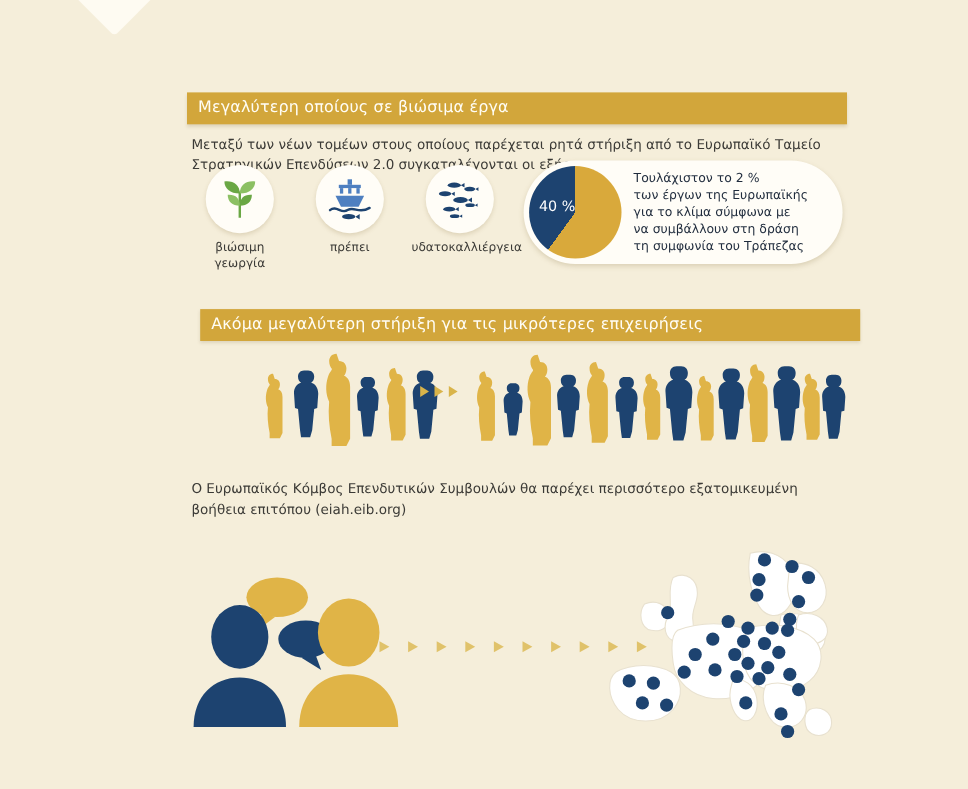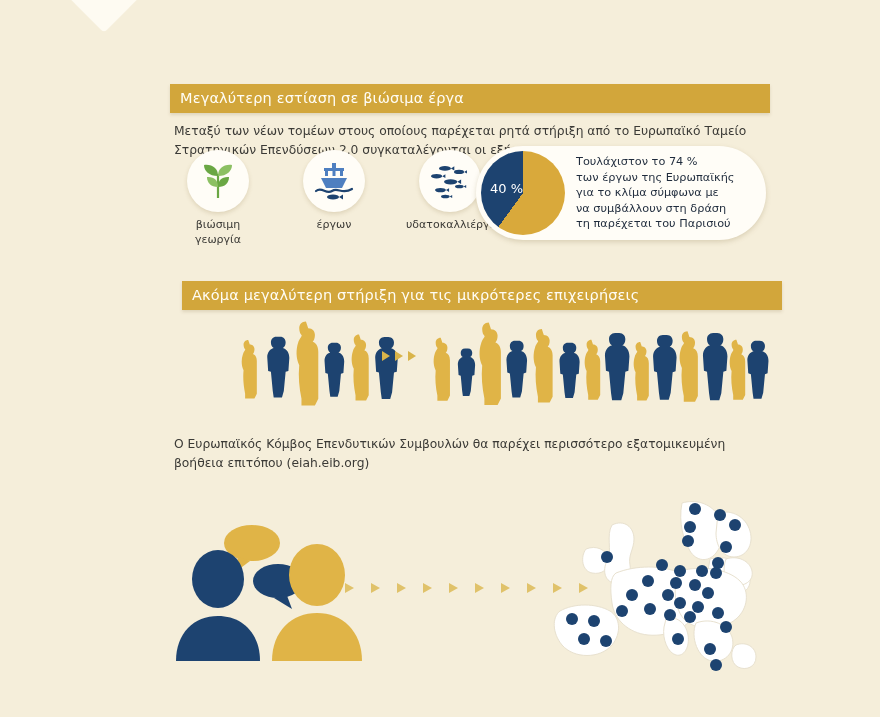--- a/index.html
+++ b/index.html
@@ -53,21 +53,21 @@
     margin: 9px 0 0 4px;
     max-width: 580px;
   }
   
   .sec1 { position: absolute; left: 0; top: 84px; width: 600px; }
   .icons-row {
     position: absolute;
     left: 4px;
     top: 66px;
     display: flex;
-    gap: 28px;
+    gap: 12px;
   }
   .icon-item { width: 88px; text-align: center; }
   .icon-circle {
     width: 62px; height: 62px;
     border-radius: 50%;
     background: #fffdf7;
     margin: 0 auto;
     display: flex; align-items: center; justify-content: center;
     box-shadow: 0 2px 4px rgba(140,120,70,.22);
   }
@@ -152,21 +152,21 @@
 </head>
 <body style="background: rgb(245, 238, 218);">
 
 <div class="page">
 
   <div class="top-chevron"></div>
 
   <div class="content">
 
     <div class="sec1">
-      <div class="band">Μεγαλύτερη εστίαση σε βιώσιμα έργα</div>
+      <div class="band">Μεγαλύτερη οποίους σε βιώσιμα έργα</div>
       <div class="body-text">Μεταξύ των νέων τομέων στους οποίους παρέχεται ρητά στήριξη από το Ευρωπαϊκό Ταμείο Στρατηγικών Επενδύσεων 2.0 συγκαταλέγονται οι εξής:</div>
 
       <div class="icons-row">
 
         <div class="icon-item">
           <div class="icon-circle">
             <svg width="42" height="42" viewBox="0 0 42 42" aria-hidden="true">
               <path d="M21 38 C21 26 21 20 21 14" stroke="#6aa744" stroke-width="2.2" fill="none"></path>
               <path d="M21 16 C12 16 7 11 7 5 C15 4 21 8 21 16 Z" fill="#6aa744"></path>
               <path d="M21 16 C30 16 35 11 35 5 C27 4 21 8 21 16 Z" fill="#8cc063"></path>
@@ -184,21 +184,21 @@
               <rect x="12" y="8" width="20" height="3" fill="#4e7fc0"></rect>
               <rect x="13" y="11" width="3" height="5" fill="#4e7fc0"></rect>
               <rect x="20.5" y="11" width="3" height="5" fill="#4e7fc0"></rect>
               <rect x="28" y="11" width="3" height="5" fill="#4e7fc0"></rect>
               <path d="M9 18 L35 18 L30 28 L14 28 Z" fill="#4e7fc0"></path>
               <path d="M4 31 C10 26 14 35 20 31 C26 27 30 35 40 29" stroke="#1d4370" stroke-width="2.2" fill="none" stroke-linecap="round"></path>
               <ellipse cx="21" cy="37" rx="6" ry="2.4" fill="#1d4370"></ellipse>
               <path d="M27 37 L31 34.5 L31 39.5 Z" fill="#1d4370"></path>
             </svg>
           </div>
-          <div class="icon-label">έργων</div>
+          <div class="icon-label">πρέπει</div>
         </div>
 
         <div class="icon-item">
           <div class="icon-circle">
             <svg width="46" height="42" viewBox="0 0 46 42" aria-hidden="true">
               <g fill="#1d4370">
                 <g transform="translate(12,5) scale(0.85)">
                   <ellipse cx="7" cy="4" rx="7" ry="2.8"></ellipse>
                     <path d="M14 4 L18 1.6 L18 6.4 Z"></path>
                 </g>
@@ -231,25 +231,25 @@
           </div>
           <div class="icon-label">υδατοκαλλιέργεια</div>
         </div>
       </div>
 
       <div class="pie-callout">
         <div class="pie-chart">
           <span class="pie-label">40 %</span>
         </div>
         <div class="callout-text">
-          <div>Τουλάχιστον το 74 %</div>
+          <div>Τουλάχιστον το 2 %</div>
           <div>των έργων της Ευρωπαϊκής</div>
           <div>για το κλίμα σύμφωνα με</div>
           <div>να συμβάλλουν στη δράση</div>
-          <div>τη παρέχεται του Παρισιού</div>
+          <div>τη συμφωνία του Τράπεζας</div>
         </div>
       </div>
     </div>
 
     <div class="sec2">
       <div class="band">Ακόμα μεγαλύτερη στήριξη για τις μικρότερες επιχειρήσεις</div>
 
       <div class="crowd-wrap">
         <svg width="600" height="85" viewBox="0 0 600 85" aria-hidden="true">
           <defs>

